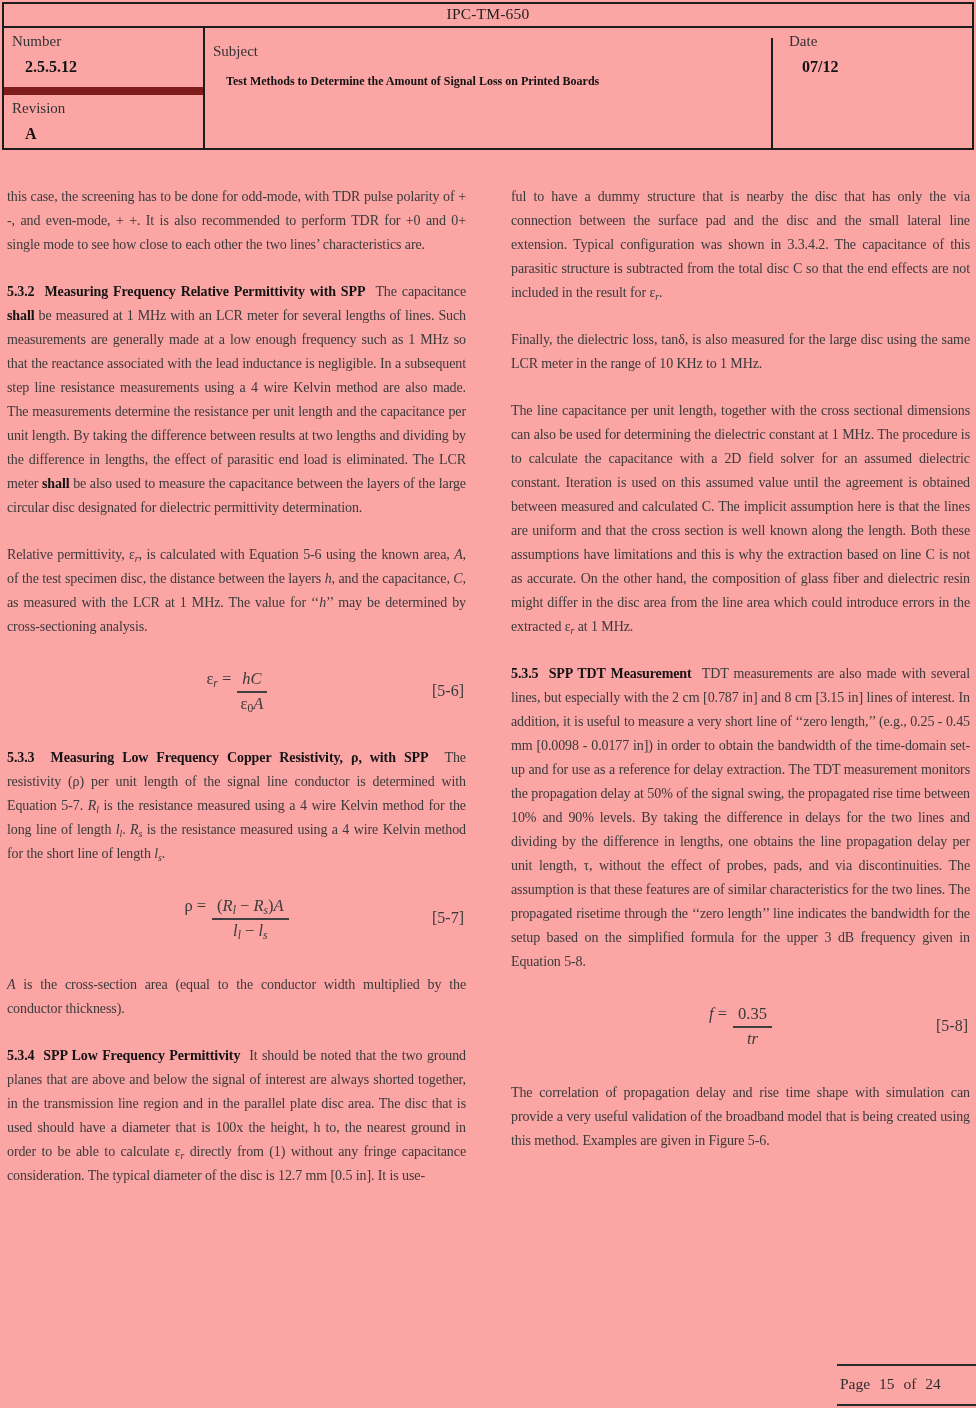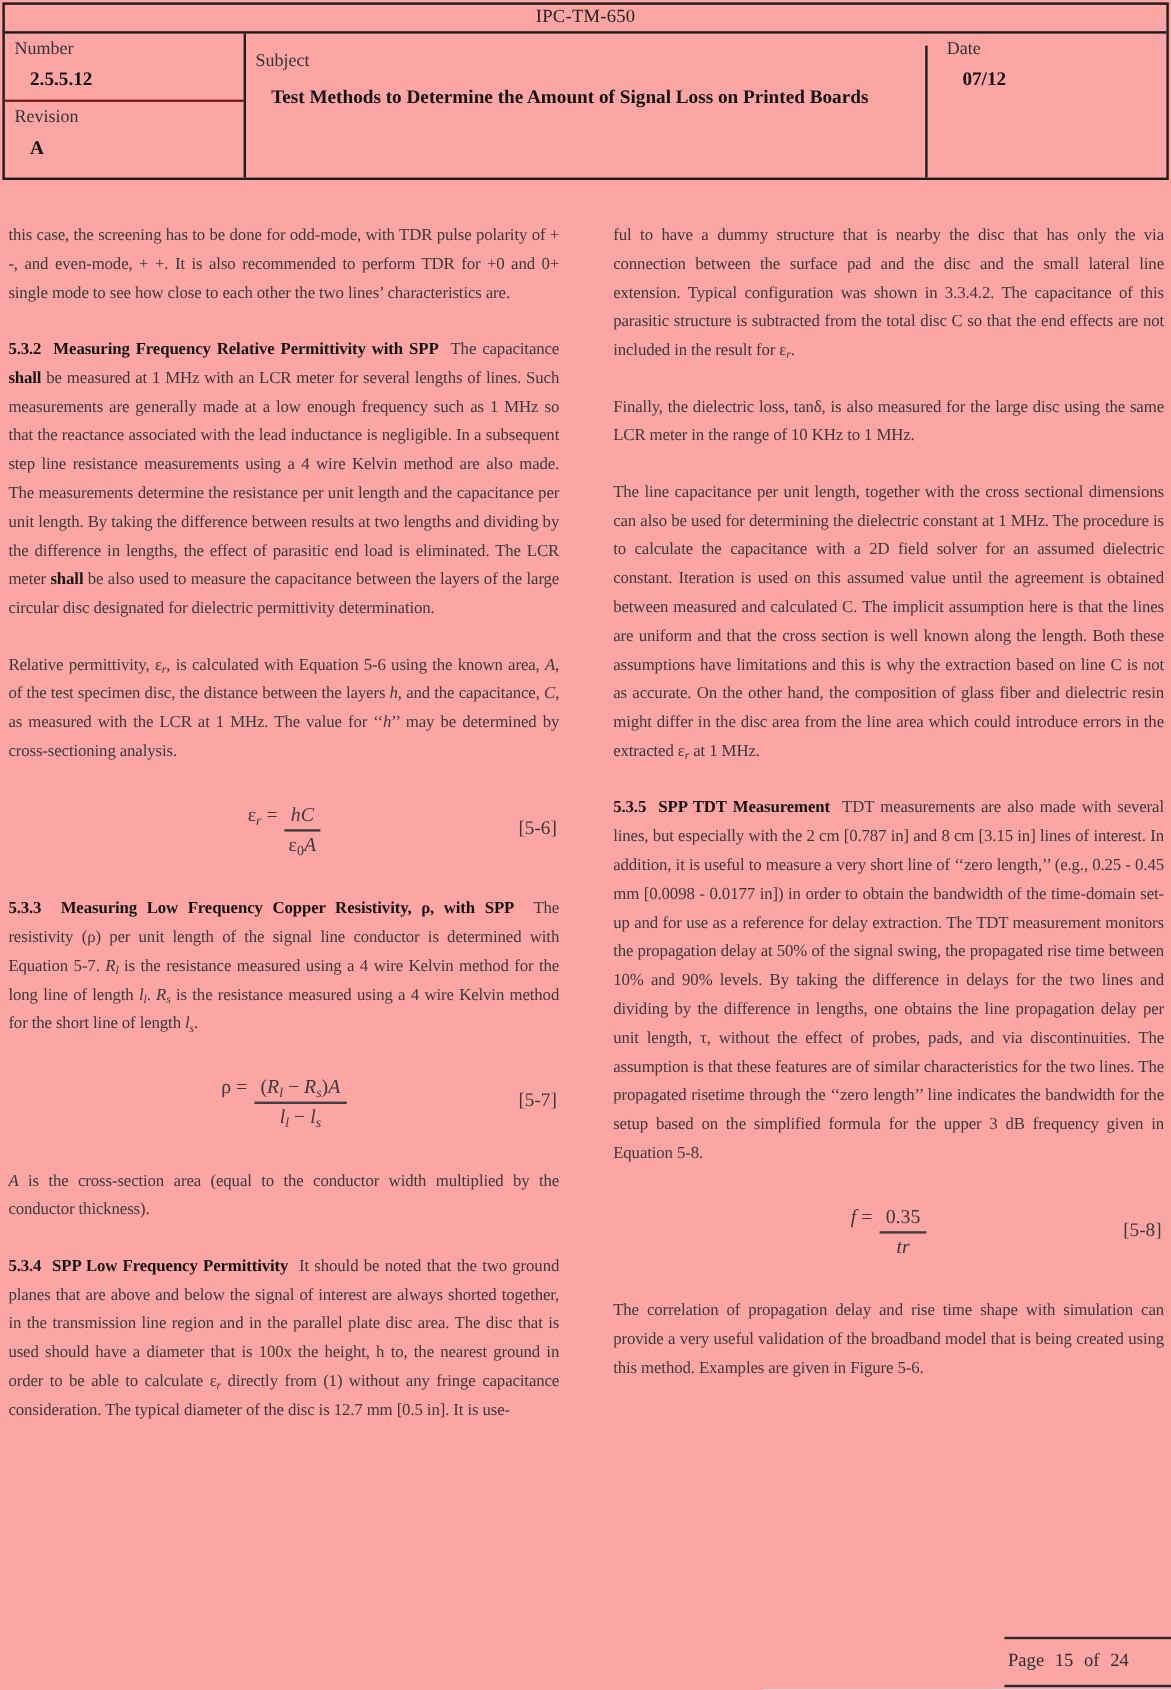--- a/index.html
+++ b/index.html
@@ -36,22 +36,22 @@
     display: grid;
     grid-template-columns: 201px 568px 1fr;
     min-height: 120px;
   }
   .hdr-left {
     border-right: 2px solid #1c1c1c;
     display: flex;
     flex-direction: column;
   }
   .cell-number {
-    border-bottom: 2px solid #7f1d1d;
-    height: 57px;
+    border-bottom: 8px solid #7f1d1d;
+    height: 67px;
     padding: 5px 8px;
     box-sizing: border-box;
   }
   .cell-revision {
     flex: 1;
     padding: 5px 8px;
   }
   .cell-subject {
     border-right: 2px solid #1c1c1c;
     padding: 5px 8px;
@@ -65,21 +65,21 @@
     color: #333;
   }
   .hdr-value {
     font-weight: bold;
     font-size: 16px;
     color: #131313;
     margin: 8px 0 0 13px;
   }
   .subject-value {
     font-weight: bold;
-    font-size: 16px;
+    font-size: 12px;
     color: #131313;
     margin: 8px 0 0 13px;
     max-width: 500px;
     line-height: 27px;
   }
   
   .body-wrap {
     position: absolute;
     left: 7px; right: 6px; top: 185px;
     display: flex;

